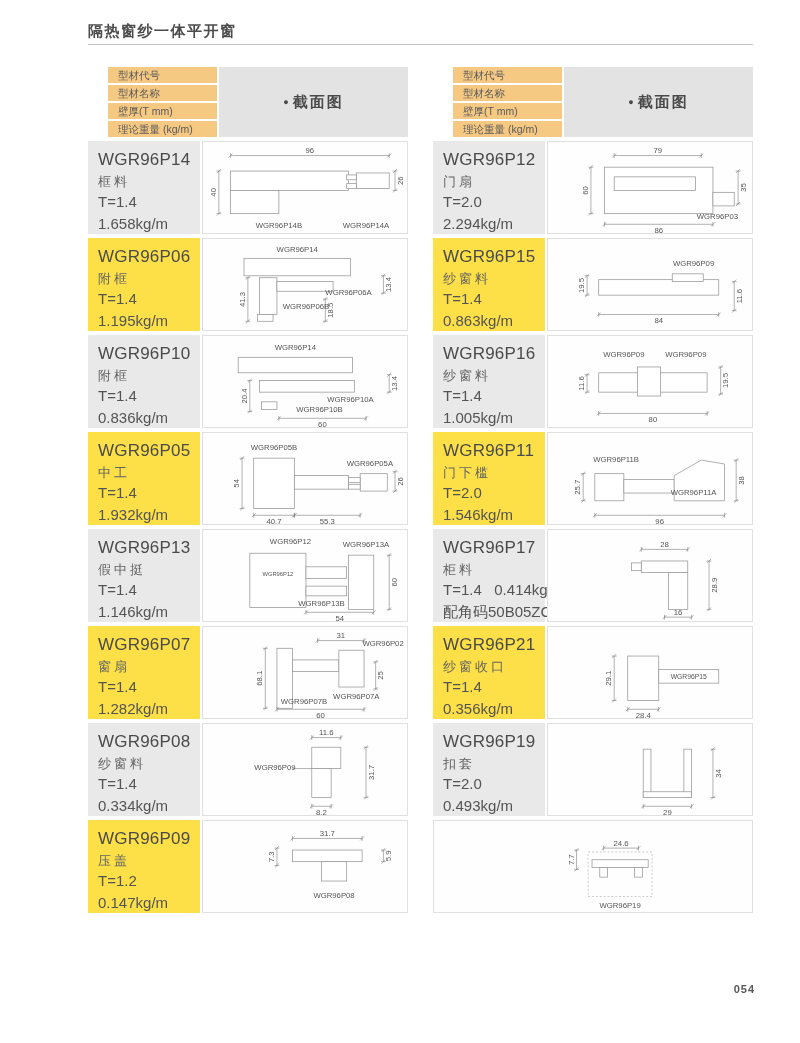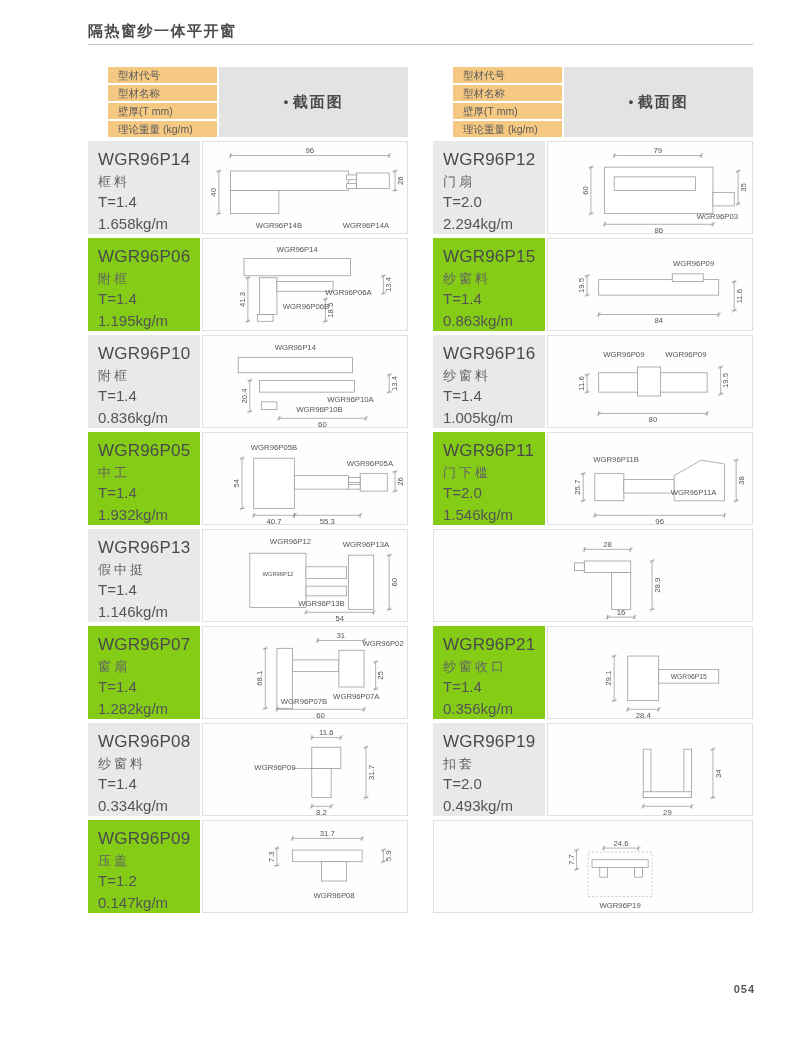--- a/index.html
+++ b/index.html
@@ -26,21 +26,21 @@
     flex:1;background:#e3e3e3;display:flex;align-items:center;justify-content:center;
     font-weight:bold;font-size:15px;color:#4a4a4a;letter-spacing:2px;
   }
   .thead-section .bullet{font-size:9px;margin-right:4px;letter-spacing:0;}
   .row{display:flex;gap:2px;height:93px;margin-bottom:4px;}
   .row-label{
     width:112px;box-sizing:border-box;padding:9px 4px 8px 10px;
     display:flex;flex-direction:column;
   }
   .row-label.gray{background:#e9e9e9;}
-  .row-label.orange{background:#84cc16;}
+  .row-label.orange{background:#fde047;}
   .profile-code{font-size:17px;color:#4a4a4a;letter-spacing:0.2px;}
   .profile-name{font-size:13px;color:#636363;margin-top:3px;letter-spacing:3px;}
   .profile-spec{margin-top:auto;font-size:15px;color:#545454;line-height:1.45;white-space:nowrap;}
   .row-diagram{flex:1;background:#fefefe;border:1px solid #e0e0e0;box-sizing:border-box;}
   .row-diagram svg{width:100%;height:100%;display:block;}
   .pagenum{position:absolute;top:983px;right:45px;font-size:11px;font-weight:bold;color:#565656;letter-spacing:1px;}
 </style>
 </head>
 <body>
 
@@ -548,20 +548,28 @@
                 <line x1="182" y1="82.5" x2="182" y2="87.5" stroke="#7c7c7c" stroke-width="0.6"></line>
                 <line x1="180" y1="87" x2="184" y2="83" stroke="#7c7c7c" stroke-width="0.6"></line>
                 <text x="115" y="93.5" text-anchor="middle" font-size="8" fill="#555">96</text>
                 <text x="70" y="30" text-anchor="middle" font-size="8" fill="#555">WGR96P11B</text>
                 <text x="150" y="64" text-anchor="middle" font-size="8" fill="#555">WGR96P11A</text>
               </svg>
             </div>
   </div>
 
   <div class="row">
+    <div class="row-label gray">
+      <div class="profile-code">WGR96P17</div>
+      <div class="profile-name">柜料</div>
+      <div class="profile-spec">
+        <div>T=1.4&nbsp;&nbsp;&nbsp;0.414kg/m</div>
+        <div>配角码50B05ZC</div>
+      </div>
+    </div>
     <div class="row-diagram">
               <svg viewBox="0 0 210 94" preserveAspectRatio="xMidYMid meet">
                 <rect x="96" y="32" width="48" height="12" fill="#ffffff" stroke="#9a9a9a" stroke-width="0.8"></rect>
                 <rect x="124" y="44" width="20" height="38" fill="#ffffff" stroke="#9a9a9a" stroke-width="0.8"></rect>
                 <rect x="86" y="34" width="10" height="8" fill="#ffffff" stroke="#9a9a9a" stroke-width="0.8"></rect>
                 <line x1="96" y1="20" x2="144" y2="20" stroke="#7c7c7c" stroke-width="0.6"></line>
                 <line x1="96" y1="17.5" x2="96" y2="22.5" stroke="#7c7c7c" stroke-width="0.6"></line>
                 <line x1="94" y1="22" x2="98" y2="18" stroke="#7c7c7c" stroke-width="0.6"></line>
                 <line x1="144" y1="17.5" x2="144" y2="22.5" stroke="#7c7c7c" stroke-width="0.6"></line>
                 <line x1="142" y1="22" x2="146" y2="18" stroke="#7c7c7c" stroke-width="0.6"></line>

